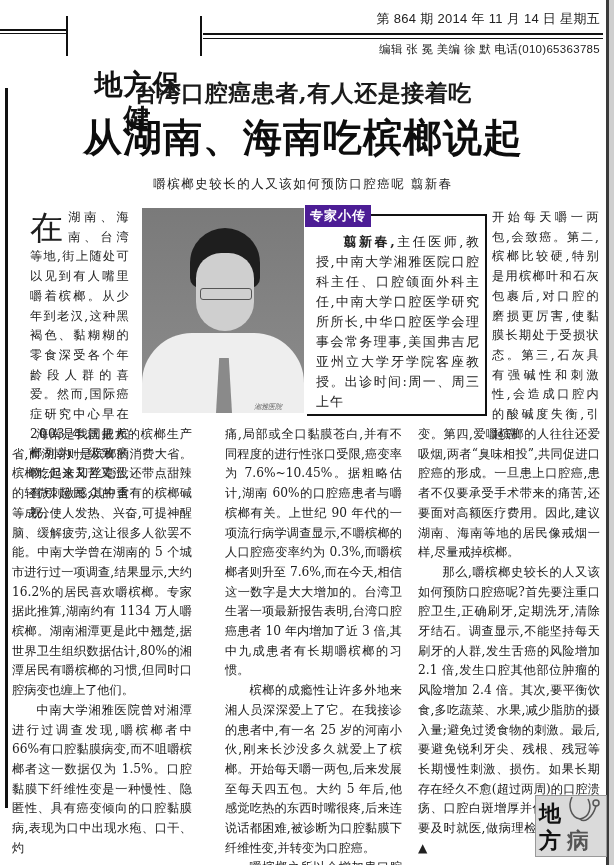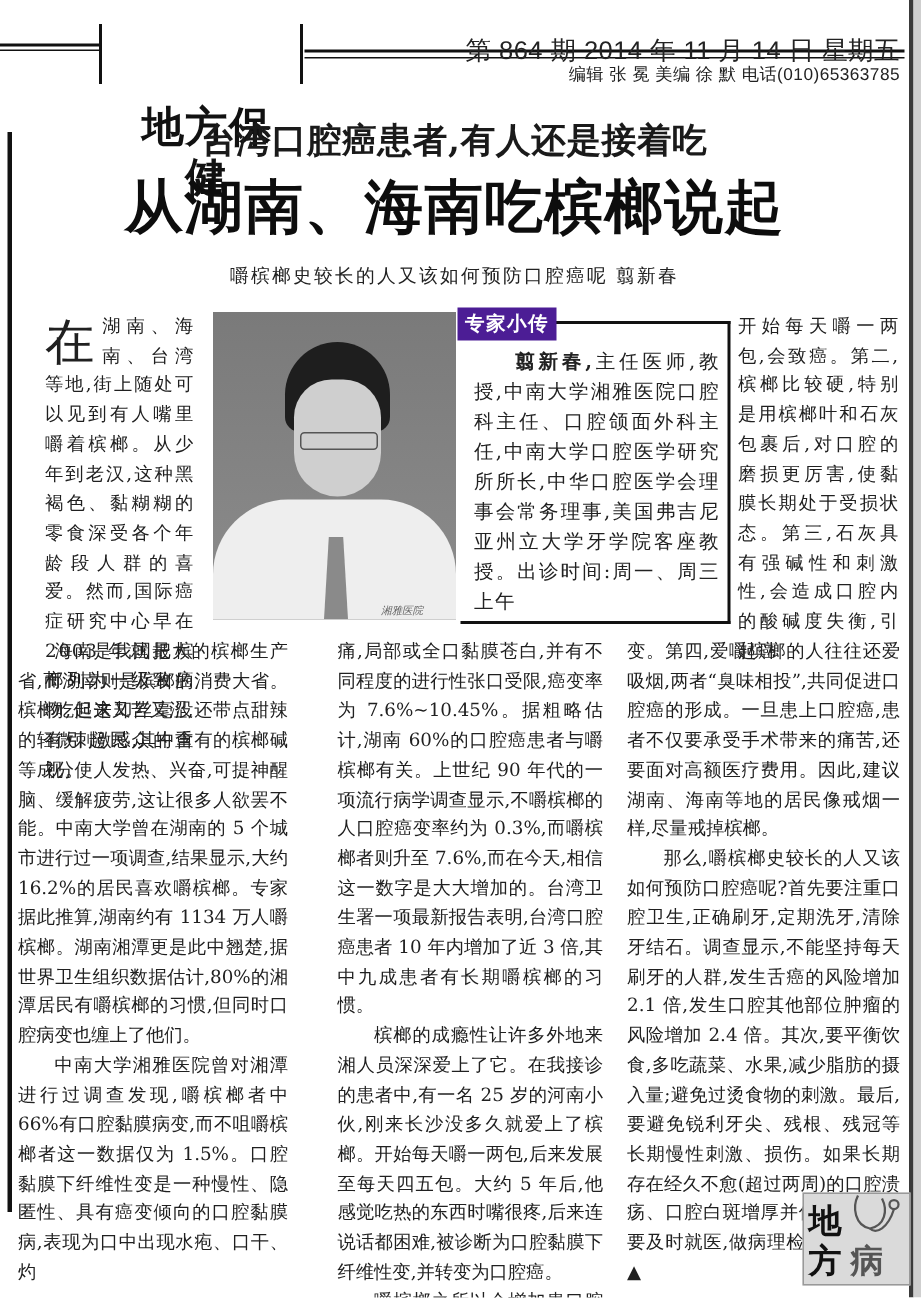--- a/index.html
+++ b/index.html
@@ -13,21 +13,21 @@
   .mast-line-left { position:absolute; left:0; top:29px; width:66px; height:2px; border-top:2px solid #111; border-bottom:1px solid #111; }
   .mast-bar { position:absolute; top:16px; width:2px; height:40px; background:#111; }
   .section-title {
     position:absolute; left:82px; top:20px; width:112px; height:34px;
     font-family:"DejaVu Sans", sans-serif; font-size:28px; font-weight:bold; letter-spacing:1px;
     line-height:34px; text-align:center; color:#111;margin-top:48px;
   }
   .mast-line-right { position:absolute; left:203px; top:33px; width:400px; height:3px; border-top:2px solid #111; border-bottom:1px solid #111; }
   .issue-line {
     position:absolute; right:14px; top:10px; font-family:"Liberation Sans", sans-serif;
-    font-size:17px; color:#222; letter-spacing:0.3px; white-space:nowrap;margin-top:12px;
+    font-size:13px; color:#222; letter-spacing:0.3px; white-space:nowrap;
   }
   .editor-line {
     position:absolute; right:14px; top:42px; font-family:"Liberation Sans", sans-serif;
     font-size:11.5px; color:#222; letter-spacing:0.3px; white-space:nowrap;
   }
   .right-border { position:absolute; left:606px; top:0; width:3px; height:865px; background:#3a3a3a; }
   .right-gray { position:absolute; left:609px; top:0; width:5px; height:865px; background:#cfcfcf; }
   .left-border { position:absolute; left:5px; top:88px; width:3px; height:720px; background:#111; }
 
   

